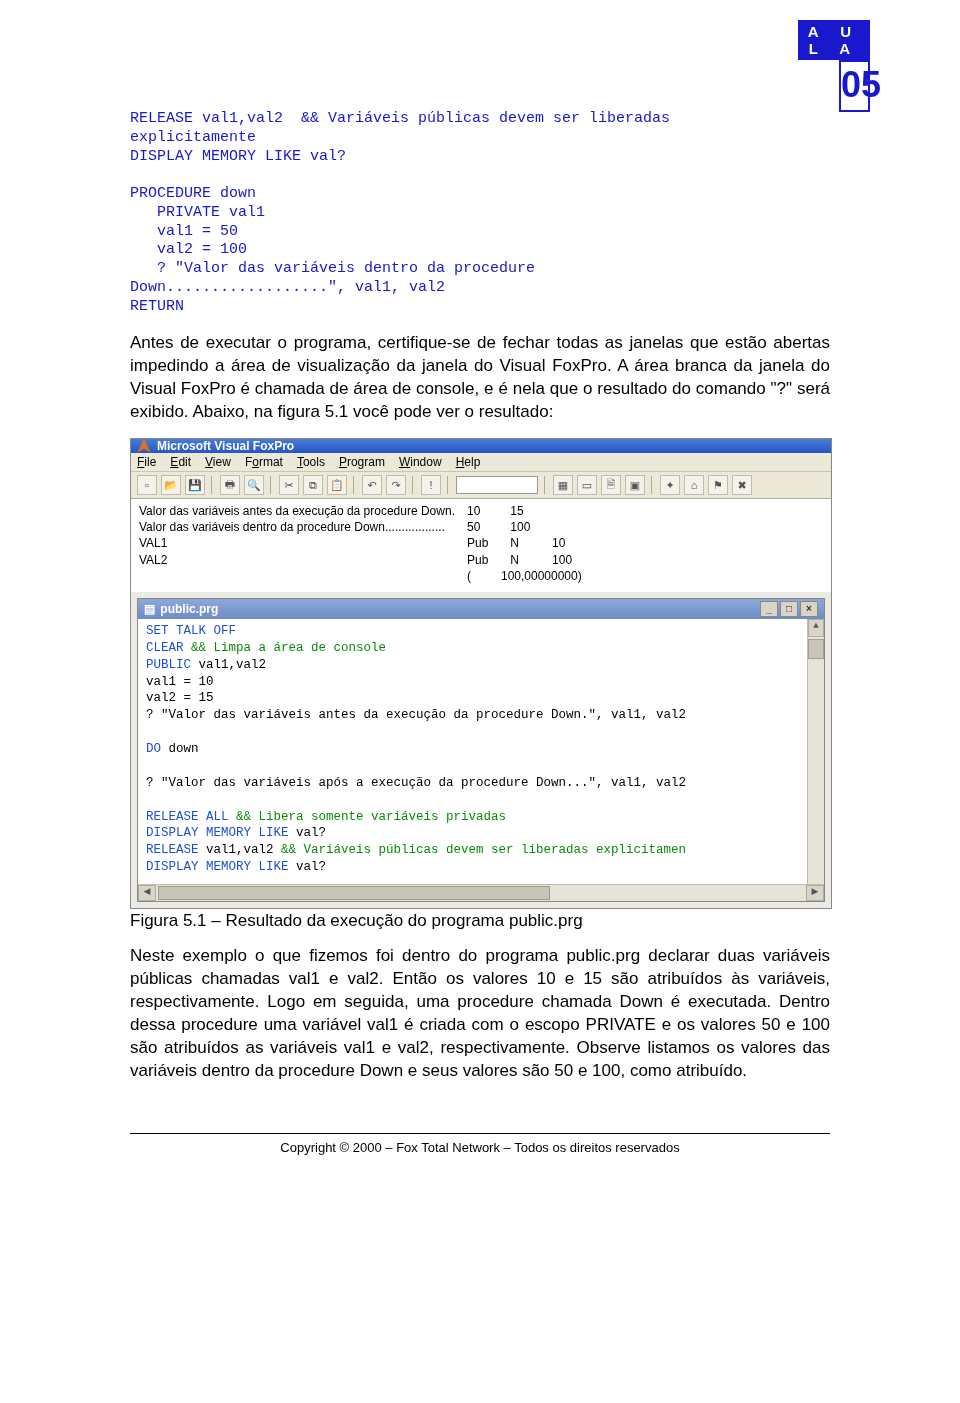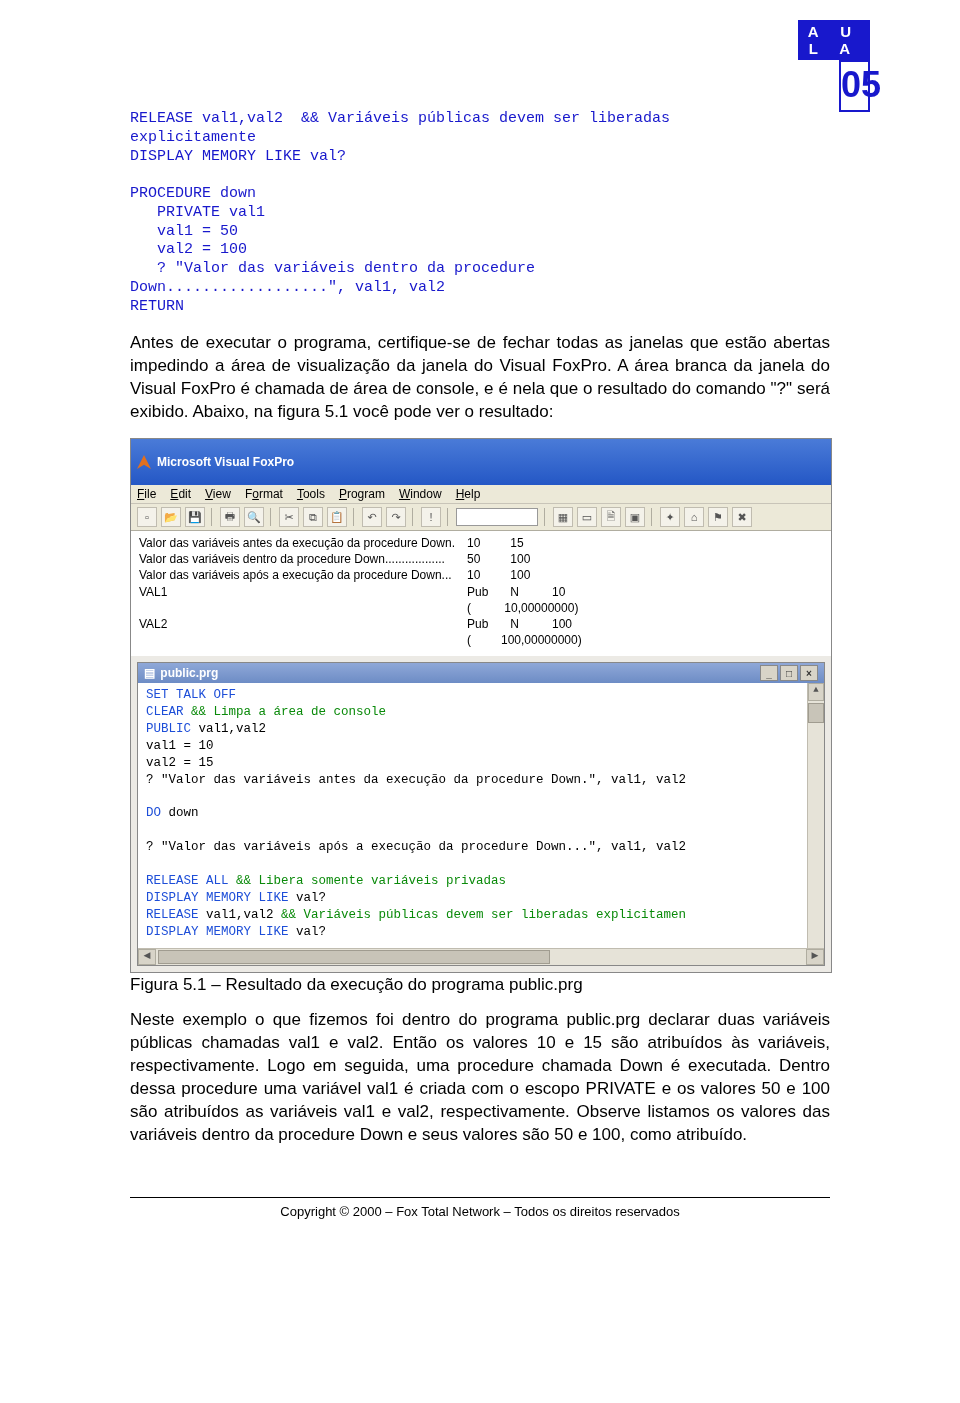--- a/index.html
+++ b/index.html
@@ -75,21 +75,21 @@
     margin-top: 14px;
     border: 1px solid #888;
     width: 700px;
     font-family: Tahoma, Arial, sans-serif;
     font-size: 12px;
     background: #eceae5;
   }
   .ss-titlebar {
     background: linear-gradient(#4a7bd8, #2457c5);
     color: #fff;
-    padding: 16px 6px;
+    padding: 0 6px;
     display: flex;
     align-items: center;
     gap: 6px;
     font-weight: bold;
   }
   .fox-icon {
     width: 14px; height: 14px;
     background: #e07020;
     clip-path: polygon(0 100%, 50% 0, 100% 100%, 50% 70%);
   }
@@ -247,34 +247,25 @@
               <td>Valor das variáveis antes da execução da procedure Down.</td>
               <td>10</td>
               <td>15</td>
             </tr>
         <tr>
               <td>Valor das variáveis dentro da procedure Down..................</td>
               <td>50</td>
               <td>100</td>
             </tr>
         <tr>
-              <td>Valor das variáveis após a execução da procedure Down...</td>
-              <td>10</td>
-              <td>100</td>
-            </tr>
-        <tr>
           <td>VAL1</td>
           <td>Pub</td>
           <td>N</td>
           <td>10</td>
         </tr>
-        <tr>
-              <td></td>
-              <td colspan="3">(          10,00000000)</td>
-            </tr>
         <tr>
           <td>VAL2</td>
           <td>Pub</td>
           <td>N</td>
           <td>100</td>
         </tr>
         <tr>
               <td></td>
               <td colspan="3">(         100,00000000)</td>
             </tr>

